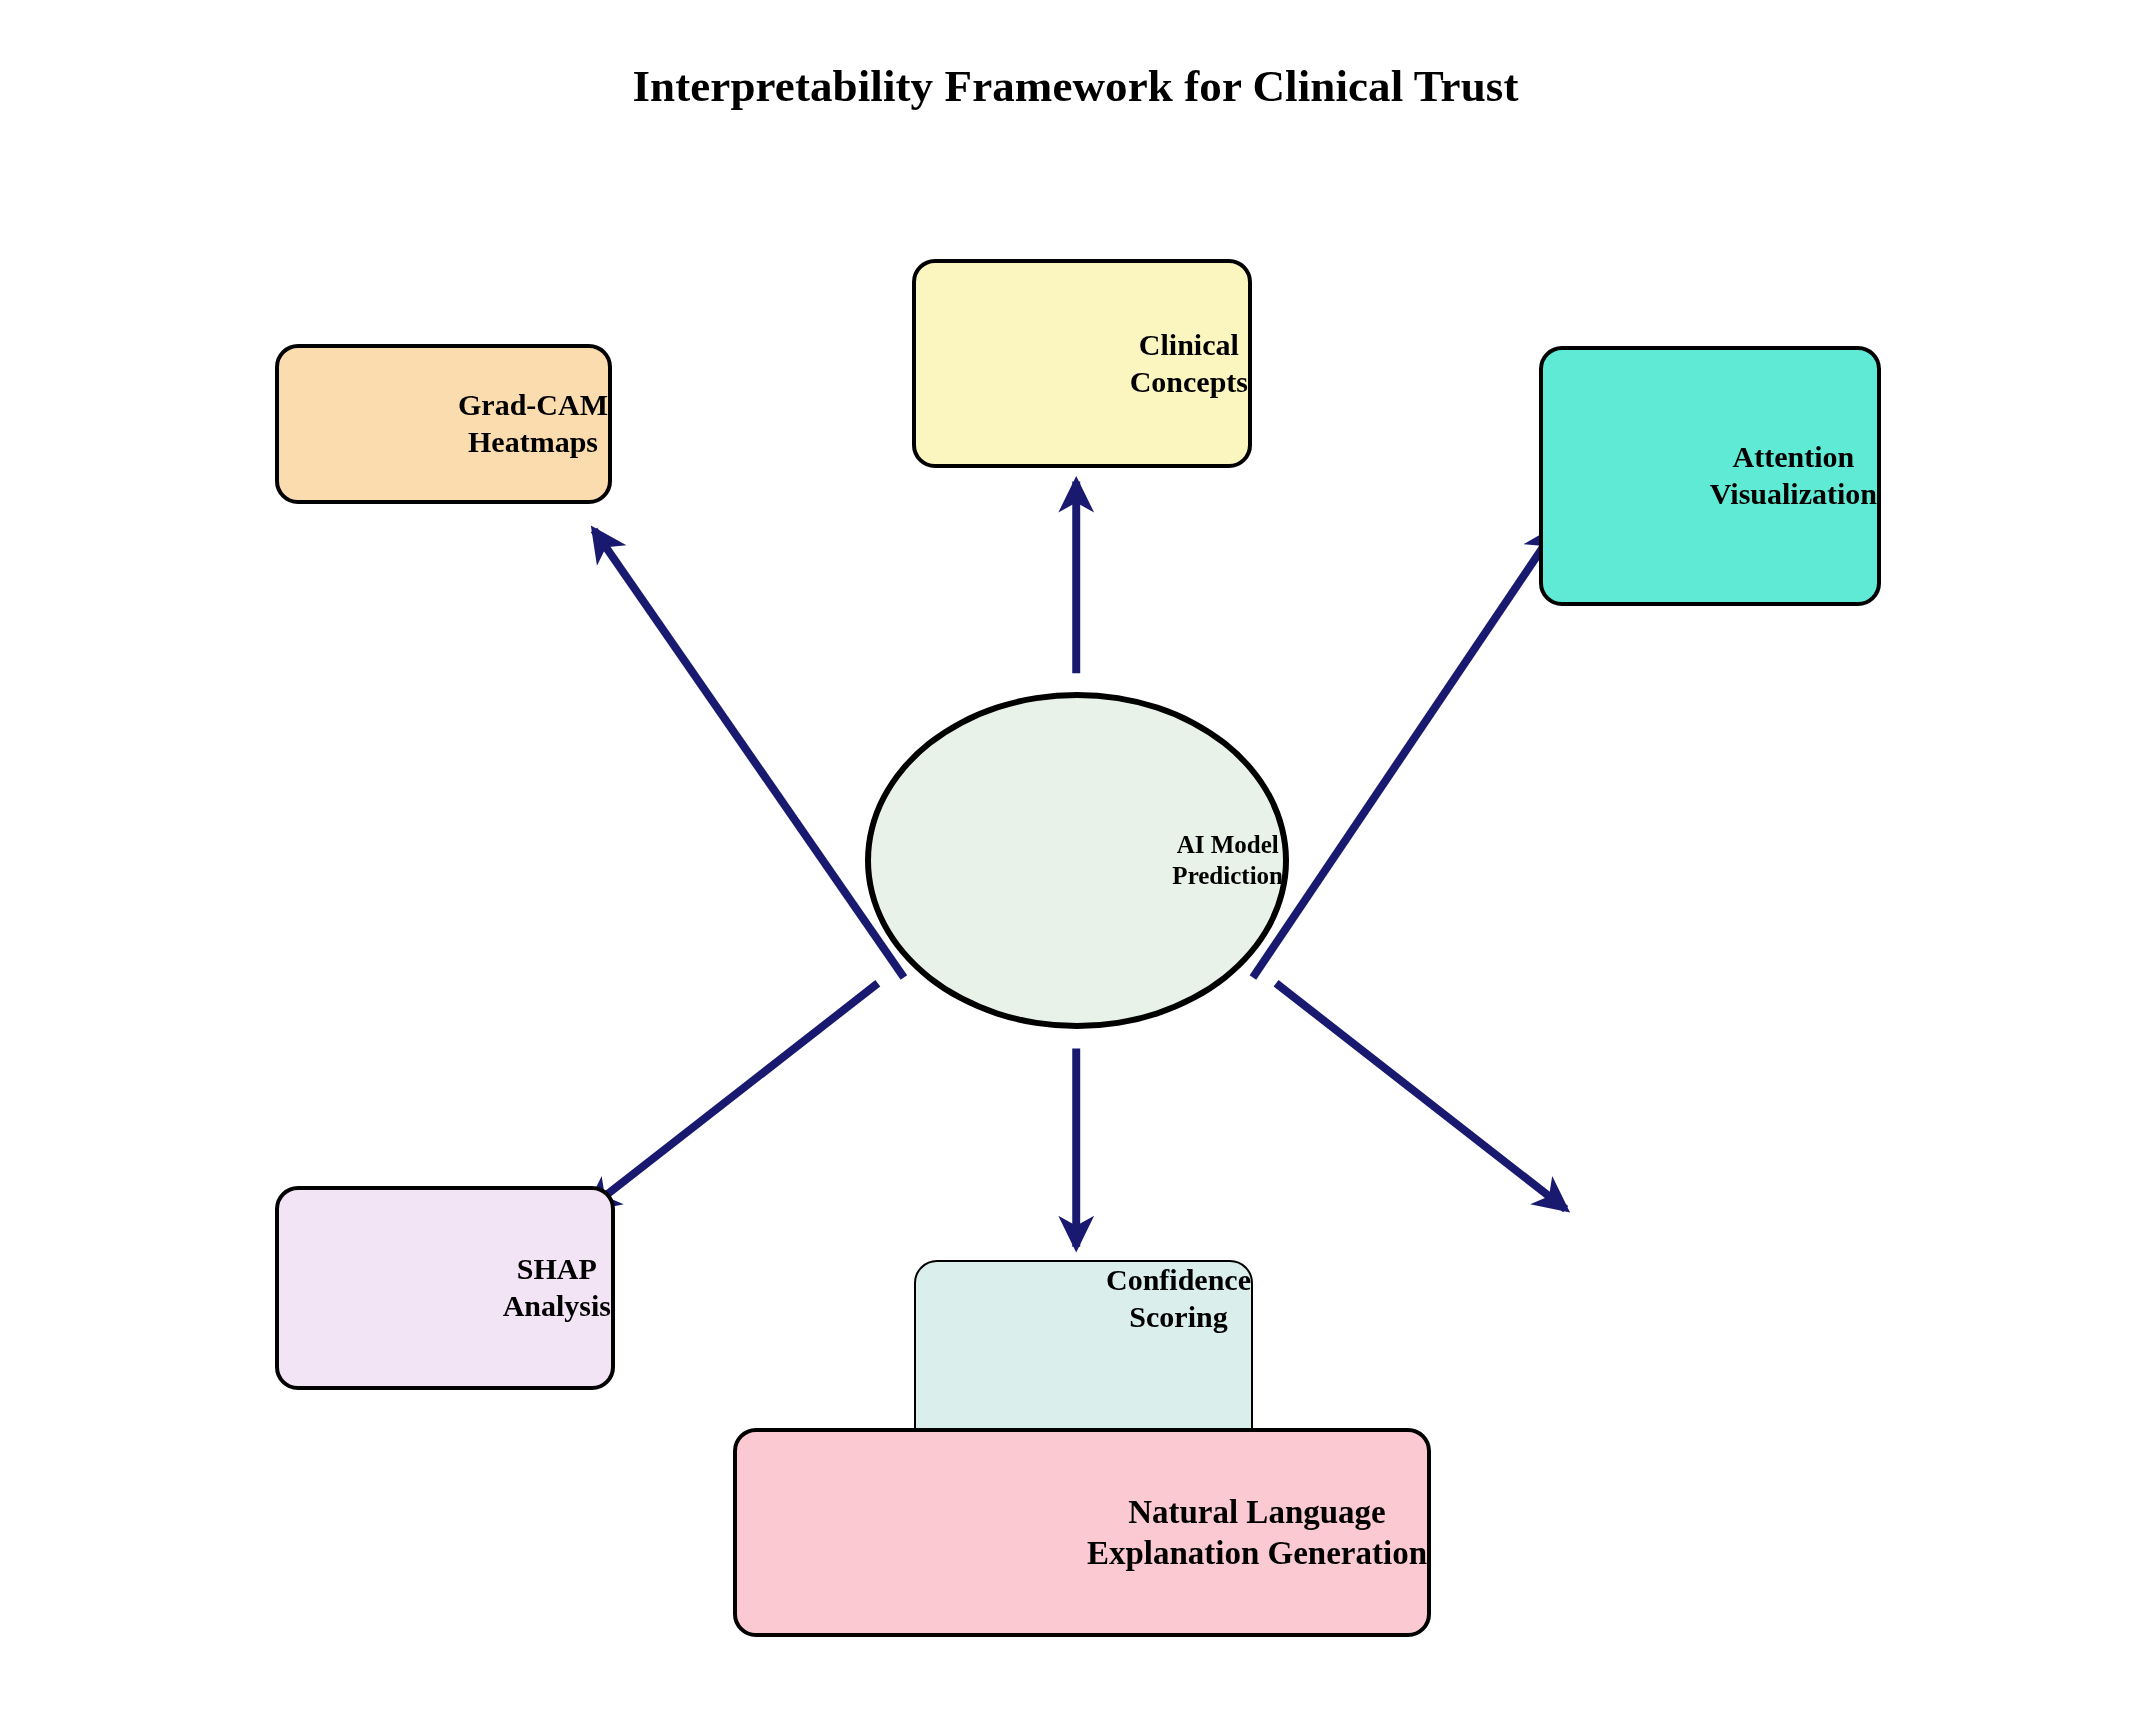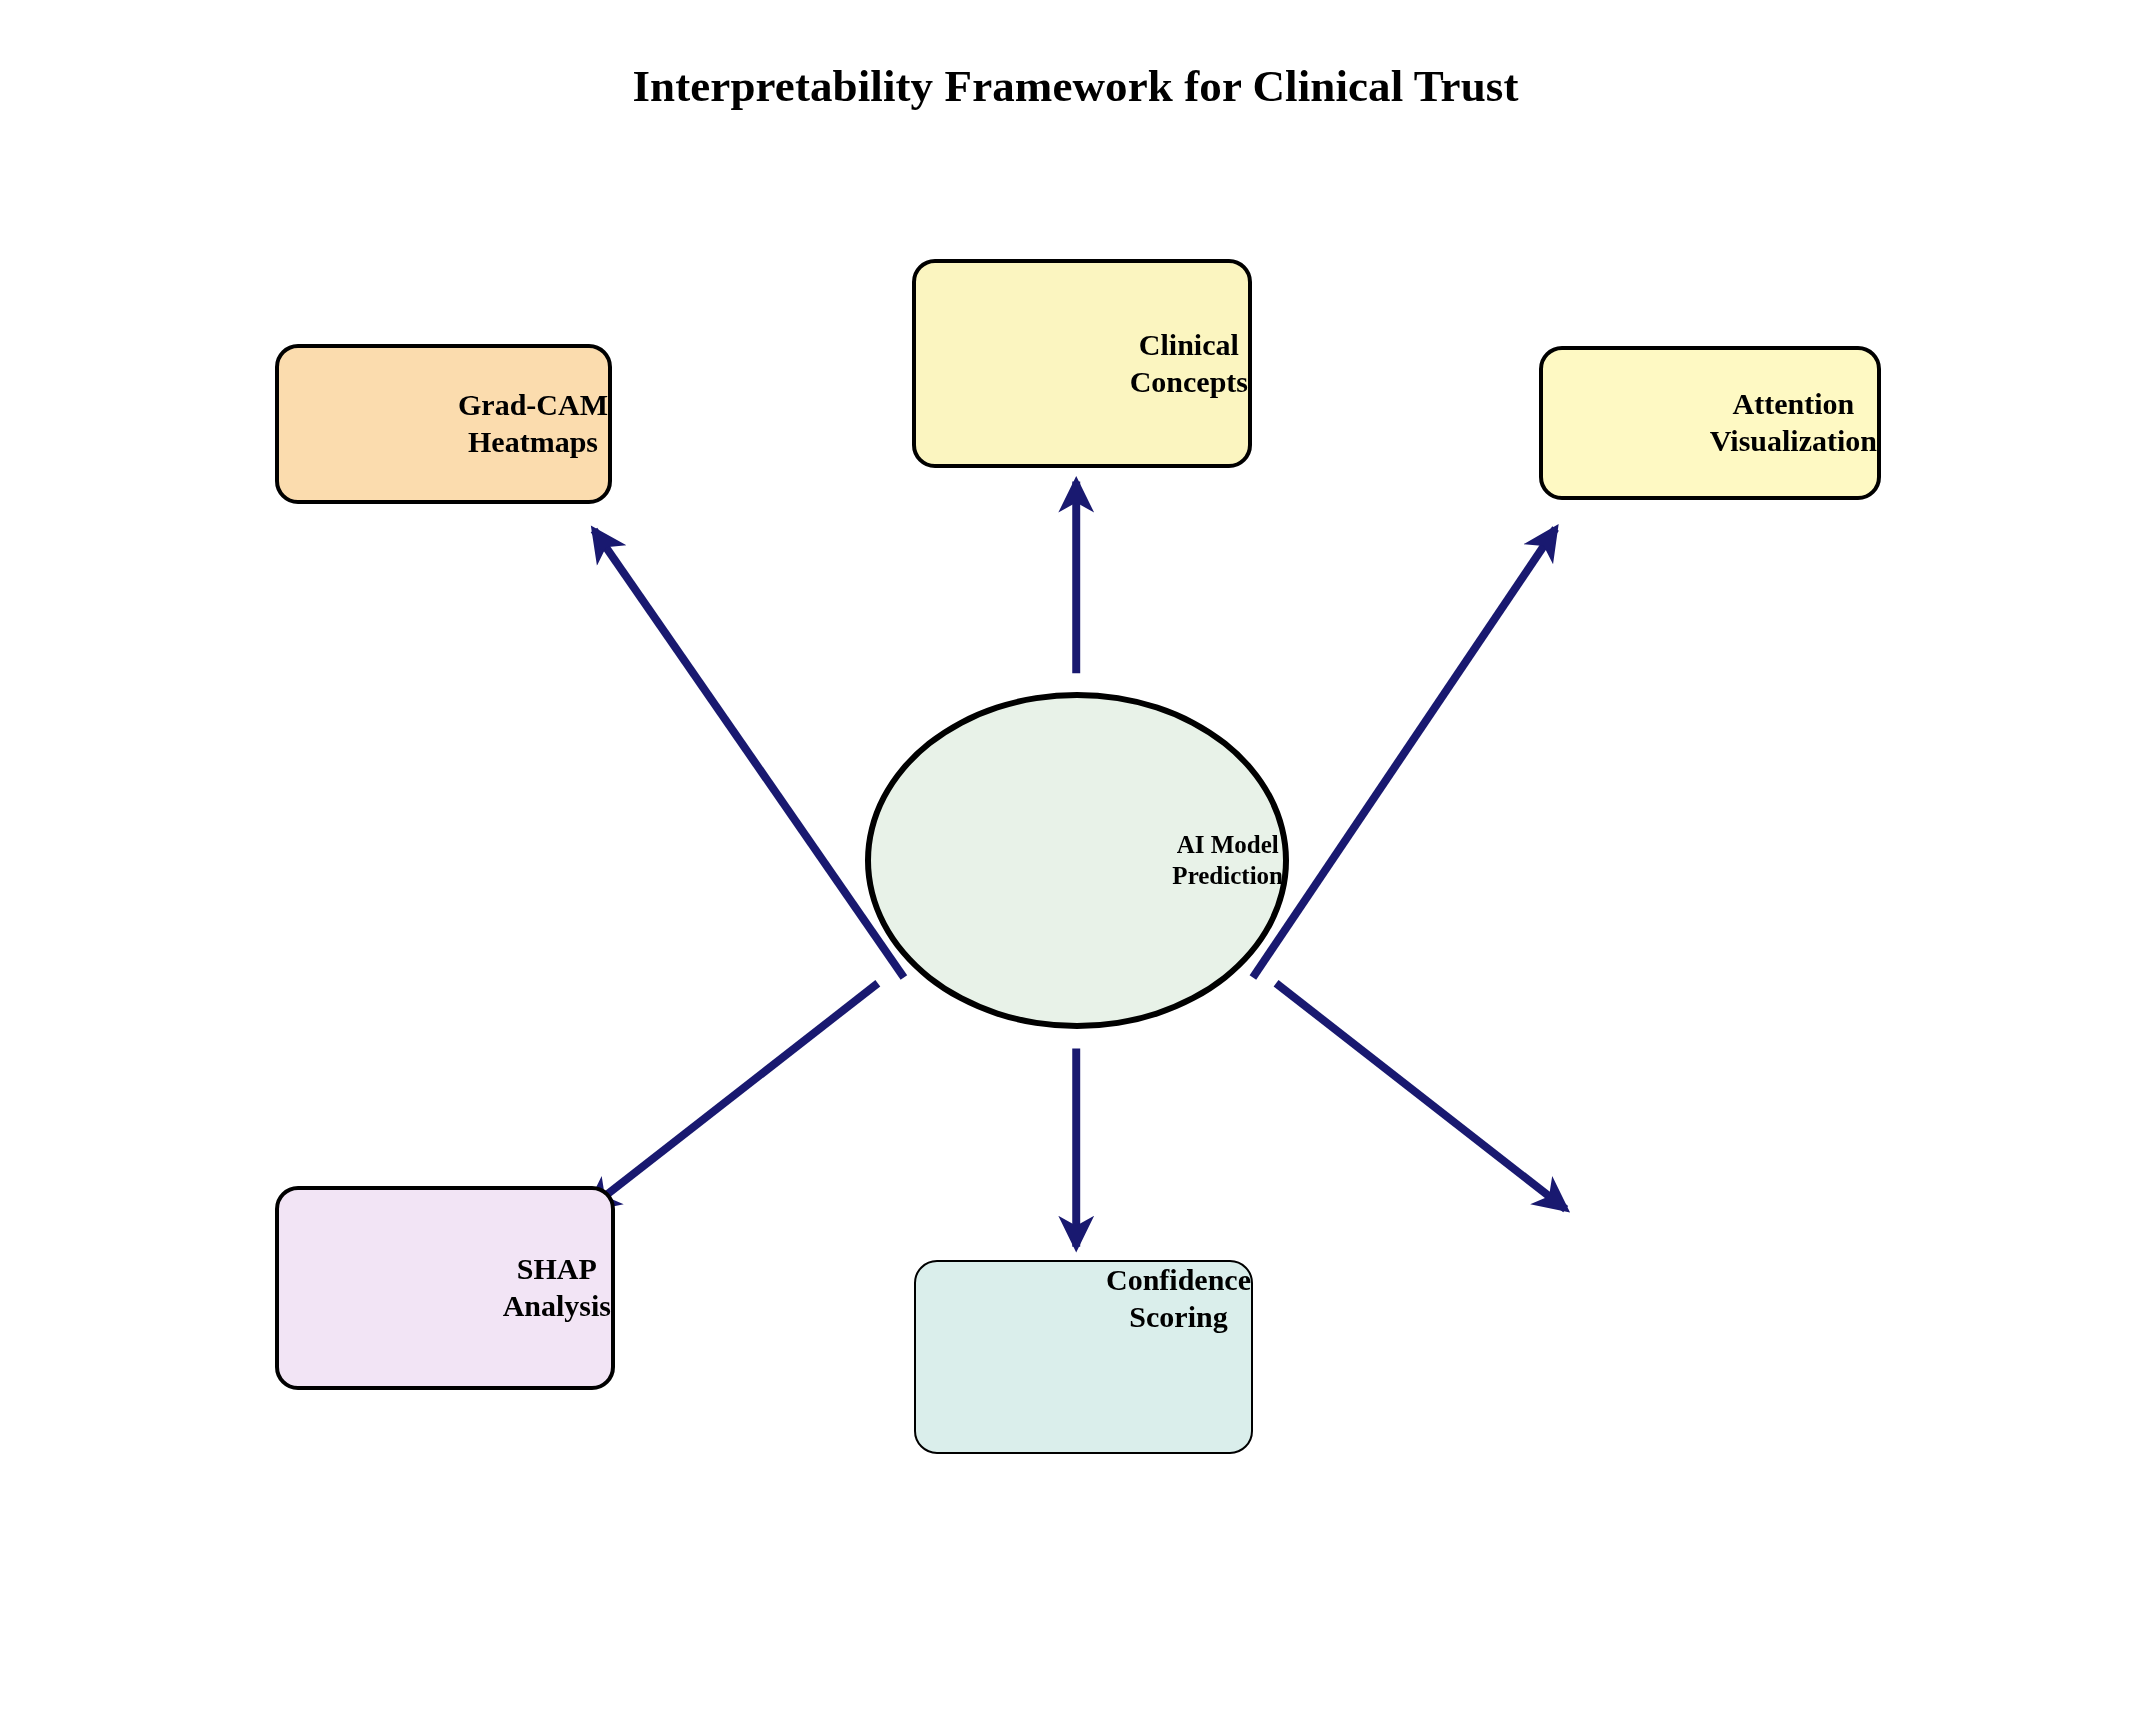--- a/index.html
+++ b/index.html
@@ -96,36 +96,40 @@
   <div class="node node-box" style="left:275px; top:344px; width:337px; height:160px; background:#fbdcae;">
     <span>Grad-CAM
 Heatmaps</span>
   </div>
 
   <div class="node node-box" style="left:912px; top:259px; width:340px; height:209px; background:#fbf5c0;">
     <span>Clinical
 Concepts</span>
   </div>
 
-  <div class="node node-box" style="left:1539px; top:346px; width:342px; height:154px; background:#fef9c3;padding-left:6px;">
+  <div class="node node-box" style="left:1539px; top:346px; width:342px; height:260px; background:#5eead4;padding-left:6px;">
     <span>Attention
 Visualization</span>
   </div>
 
   <div class="node node-center" style="left:865px; top:692px; width:424px; height:337px; background:#e8f2e8;">
     <span>AI Model
 Prediction</span>
   </div>
 
   <div class="node node-box" style="left:275px; top:1186px; width:340px; height:204px; background:#f2e4f5;">
     <span>SHAP
 Analysis</span>
   </div>
 
 
   <div class="node node-box thin" style="left:914px; top:1260px; width:339px; height:194px; background:#daeeeb; align-items:flex-start; ">
     <span>Confidence
 Scoring</span>
   </div>
 
+  <div class="node node-box node-wide" style="left:733px; top:1428px; width:698px; height:209px; background:#fbc9d1;">
+    <span>Natural Language
+Explanation Generation</span>
+  </div>
 
 </div>
 
 
 </body></html>

